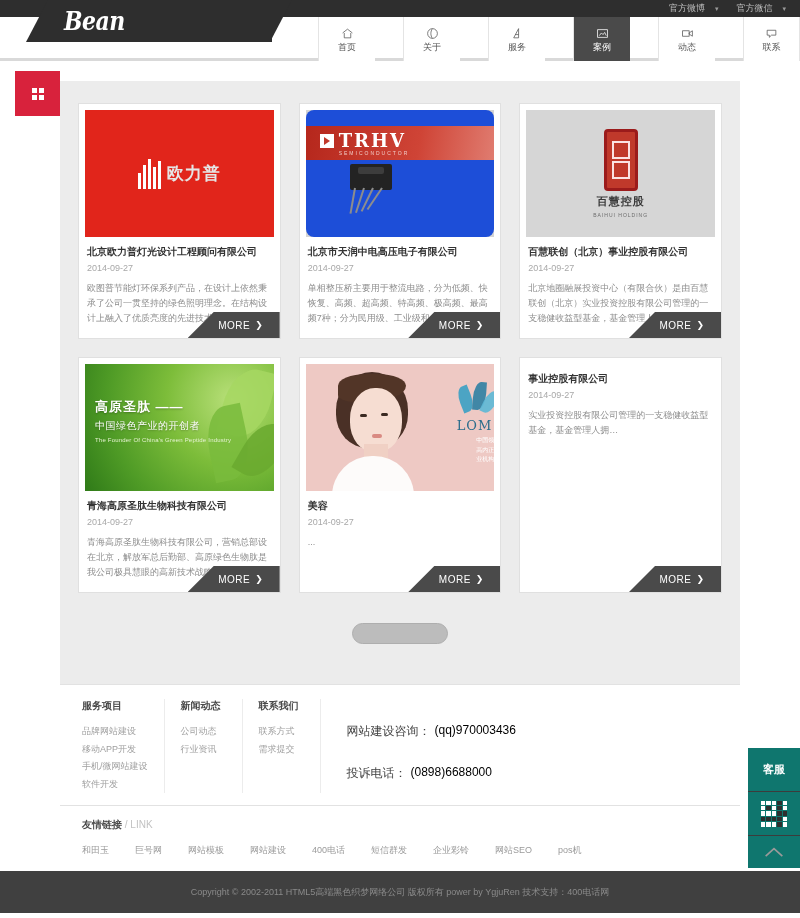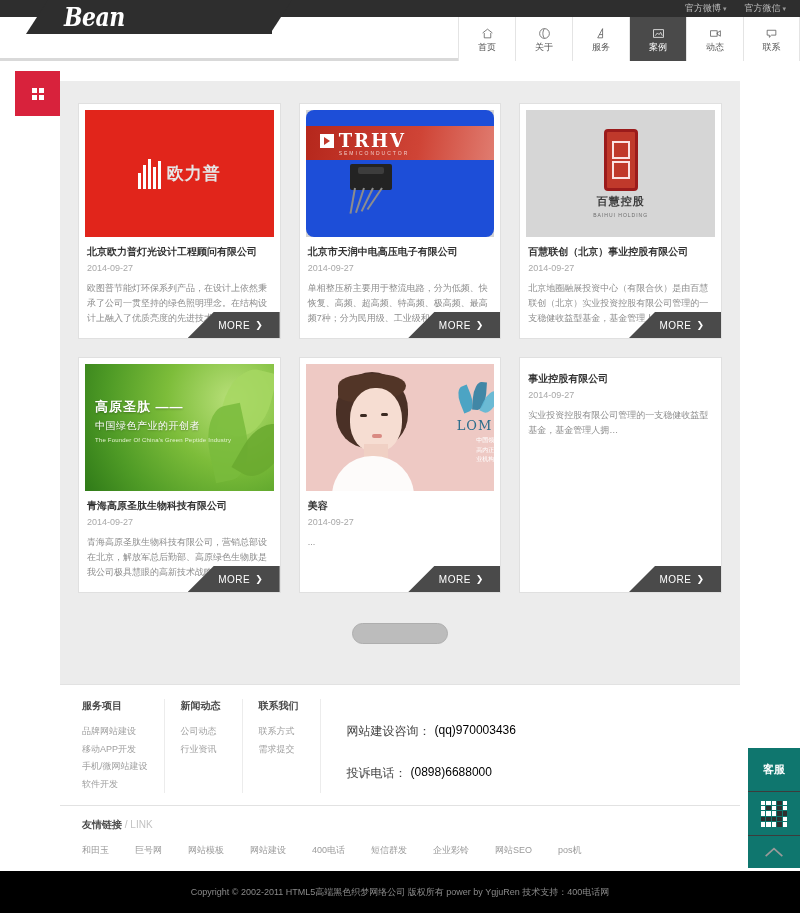--- a/index.html
+++ b/index.html
@@ -18,39 +18,39 @@
     justify-content: flex-end;
     align-items: center;
     padding-right: 14px;
     gap: 18px;
   }
   .topbar-item {
     color: #bdbdbd;
     font-size: 9px;
     display: flex;
     align-items: center;
-    gap: 2px;
+    gap: 10px;
     cursor: pointer;
     white-space: nowrap;
   }
   .caret { font-size: 7px; color: #9a9a9a; }
 
   
   .header {
     position: relative;
     height: 44px;
     background: #ffffff;
     border-bottom: 3px solid #d9d9d9;
     display: flex;
     align-items: stretch;
   }
   .logo-wrap {
     position: absolute;
     left: 46px; top: -17px;
-    width: 226px; height: 34px;
+    width: 226px; height: 42px;
     background: #2e2e2e;
     display: flex;
     align-items: center;
     justify-content: flex-start;
     padding-left: 18px;
     z-index: 5;
   }
   .logo-wrap::before {
     content: "";
     position: absolute;
@@ -86,20 +86,21 @@
     width: 57px;
     border-left: 1px solid #e4e4e4;
     display: flex;
     flex-direction: column;
     align-items: center;
     justify-content: center;
     gap: 3px;
     cursor: pointer;
     background: #ffffff;
     color: #555;
+    margin-left: 28px;
   }
   .nav-item:last-child { border-right: 1px solid #e4e4e4; }
   .nav-item.active { background: #4a4a4a; color: #ffffff; }
   .nav-label { font-size: 9px; line-height: 1; }
   .nav-icon { width: 15px; height: 13px; display:block; }
   .nav-icon svg { width: 100%; height: 100%; display: block; }
 
   
   .page {
     background: #ffffff;
@@ -297,21 +298,21 @@
     padding: 12px 22px 14px 22px;
   }
   .links-head { font-size: 10px; margin-bottom: 12px; }
   .links-head .zh { color: #4a4a4a; font-weight: bold; }
   .links-head .en { color: #c2c2c2; font-weight: normal; }
   .links-row { display: flex; gap: 26px; }
   .links-row a { font-size: 9px; color: #9a9a9a; text-decoration: none; cursor: pointer; }
 
   .copyright {
     height: 42px;
-    background: #000000;
+    background: #404040;
     display: flex;
     align-items: center;
     justify-content: center;
   }
   .copyright span { color: #8a8a8a; font-size: 9px; }
 
   
   .side-widget {
     position: absolute;
     right: 0; top: 748px;

